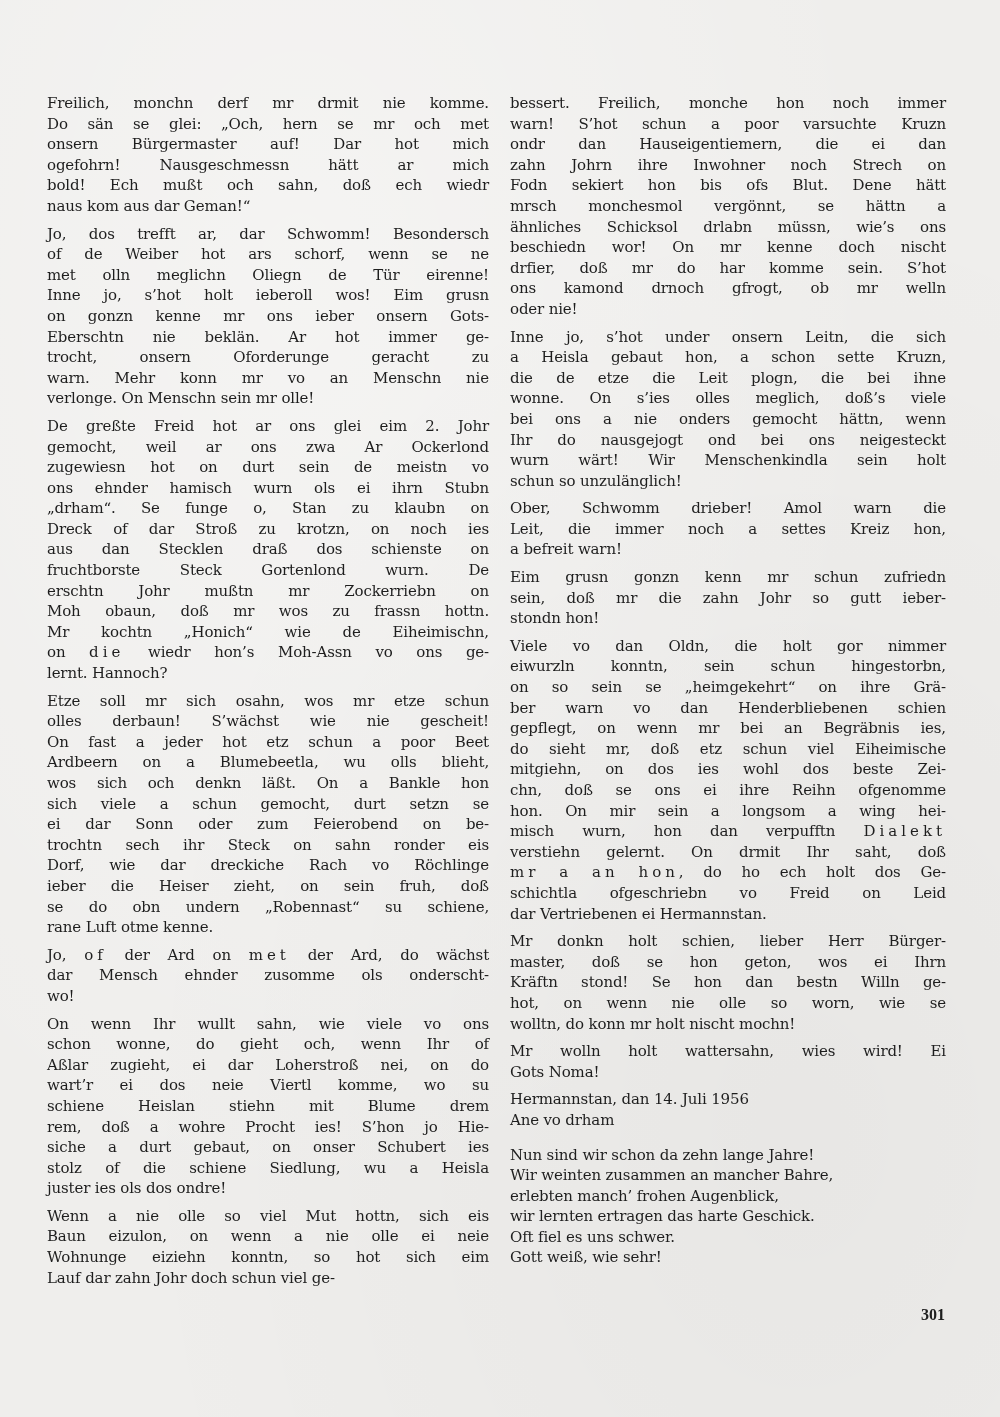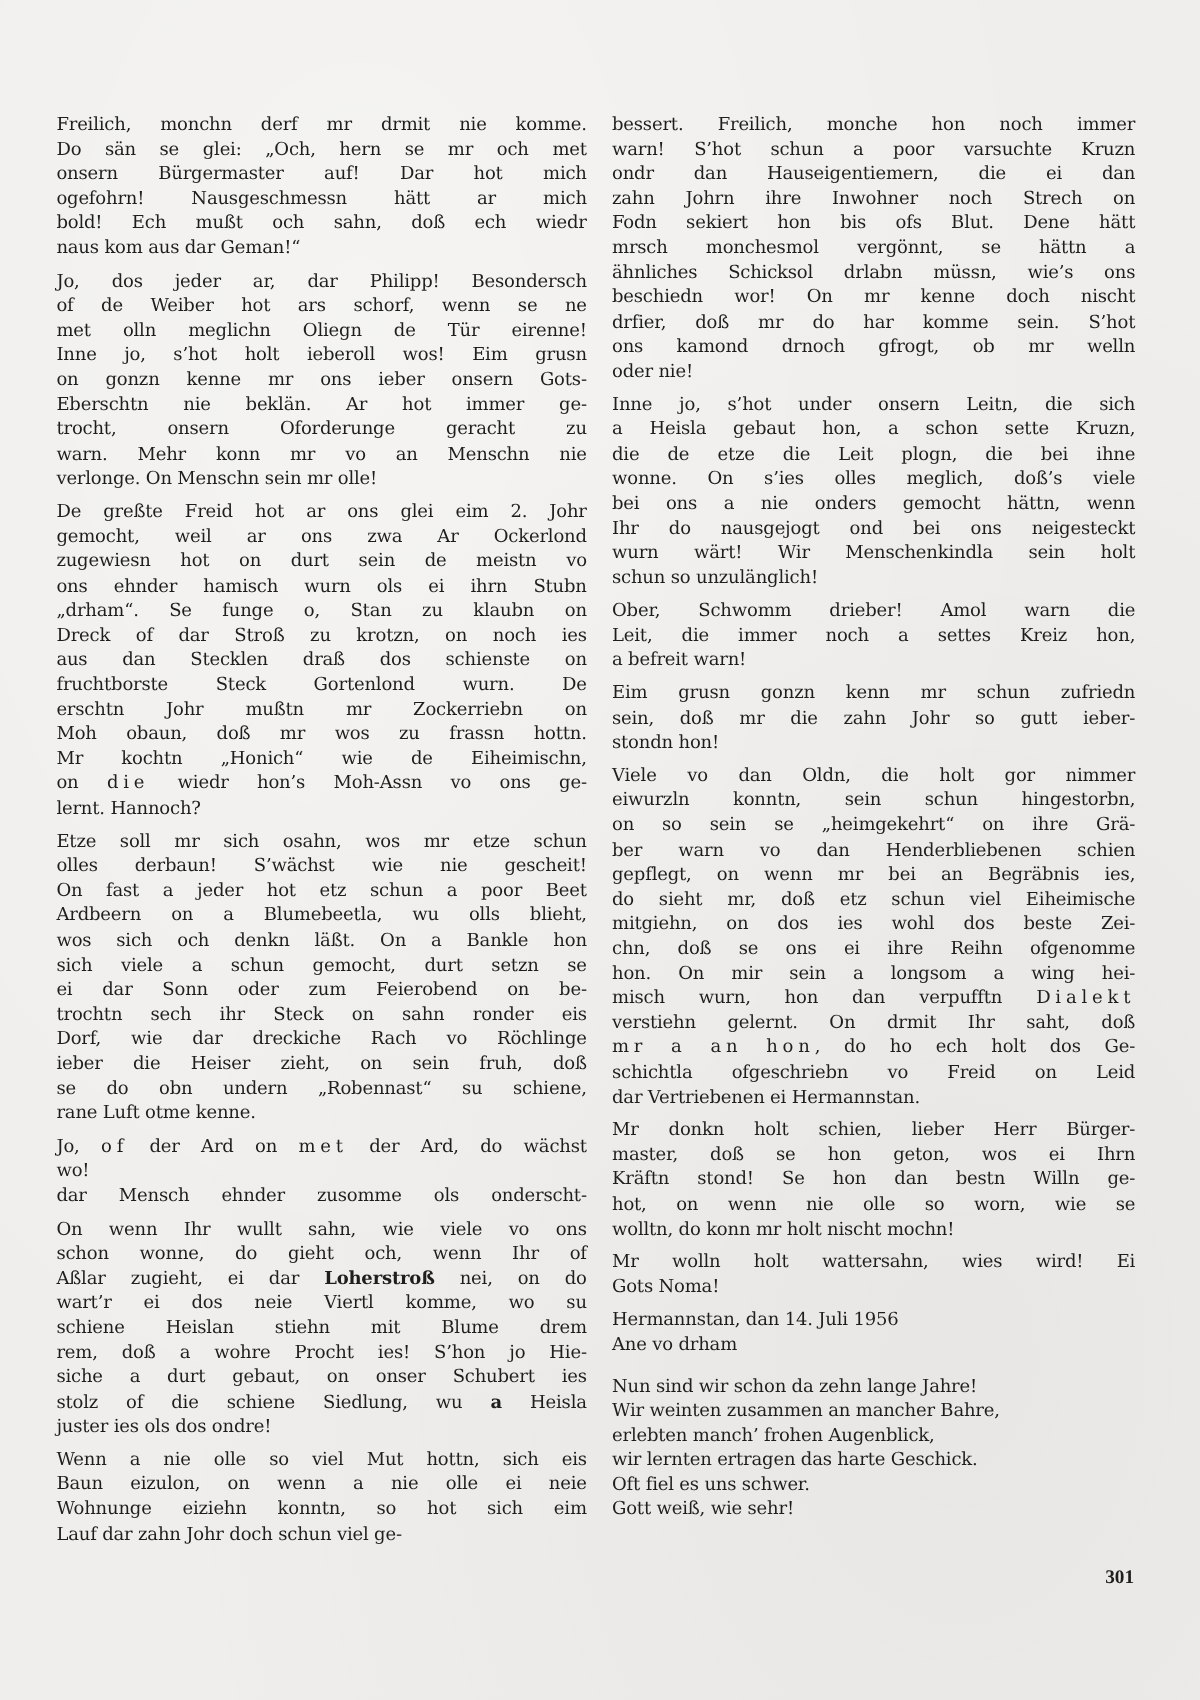--- a/index.html
+++ b/index.html
@@ -31,21 +31,21 @@
   .para {
     margin: 0 0 7px 0;
     text-align: justify;
     -webkit-hyphens: none;
     hyphens: none;
   }
   .para.tight { margin-bottom: 0; }
   .line { display: block; text-align: justify; text-align-last: justify; white-space: nowrap; }
   .line.last { text-align-last: left; }
   .spaced { letter-spacing: 4px; }
-  .bold { font-weight: bold; }
+  .bold { font-weight: normal; }
   .right-align { display: block; }
   .poem { margin-top: 14px; }
   .poem .line { text-align-last: left; }
   .page-number {
     position: absolute;
     right: 55px; top: 1306px;
     font-size: 16px;
     font-family: "Liberation Serif", serif;
     font-weight: bold;
   }
@@ -58,21 +58,21 @@
 <div class="column col-left" id="left-col">
     <div class="para">
       <span class="line">Freilich, monchn derf mr drmit nie komme.</span>
       <span class="line">Do sän se glei: „Och, hern se mr och met</span>
       <span class="line">onsern Bürgermaster auf! Dar hot mich</span>
       <span class="line">ogefohrn! Nausgeschmessn hätt ar mich</span>
       <span class="line">bold! Ech mußt och sahn, doß ech wiedr</span>
       <span class="line last">naus kom aus dar Geman!“</span>
     </div>
     <div class="para">
-      <span class="line">Jo, dos jeder ar, dar Philipp! Besondersch</span>
+      <span class="line">Jo, dos trefft ar, dar Schwomm! Besondersch</span>
       <span class="line">of de Weiber hot ars schorf, wenn se ne</span>
       <span class="line">met olln meglichn Oliegn de Tür eirenne!</span>
       <span class="line">Inne jo, s’hot holt ieberoll wos! Eim grusn</span>
       <span class="line">on gonzn kenne mr ons ieber onsern Gots-</span>
       <span class="line">Eberschtn nie beklän. Ar hot immer ge-</span>
       <span class="line">trocht, onsern Oforderunge geracht zu</span>
       <span class="line">warn. Mehr konn mr vo an Menschn nie</span>
       <span class="line last">verlonge. On Menschn sein mr olle!</span>
     </div>
     <div class="para">
@@ -99,22 +99,22 @@
       <span class="line">sich viele a schun gemocht, durt setzn se</span>
       <span class="line">ei dar Sonn oder zum Feierobend on be-</span>
       <span class="line">trochtn sech ihr Steck on sahn ronder eis</span>
       <span class="line">Dorf, wie dar dreckiche Rach vo Röchlinge</span>
       <span class="line">ieber die Heiser zieht, on sein fruh, doß</span>
       <span class="line">se do obn undern „Robennast“ su schiene,</span>
       <span class="line last">rane Luft otme kenne.</span>
     </div>
     <div class="para">
       <span class="line">Jo, <span class="spaced">of</span> der Ard on <span class="spaced">met</span> der Ard, do wächst</span>
+      <span class="line">dar Mensch ehnder zusomme ols onderscht-</span>
       <span class="line last">wo!</span>
-      <span class="line">dar Mensch ehnder zusomme ols onderscht-</span>
     </div>
     <div class="para">
       <span class="line">On wenn Ihr wullt sahn, wie viele vo ons</span>
       <span class="line">schon wonne, do gieht och, wenn Ihr of</span>
       <span class="line">Aßlar zugieht, ei dar <span class="bold">Loherstroß</span> nei, on do</span>
       <span class="line">wart’r ei dos neie Viertl komme, wo su</span>
       <span class="line">schiene Heislan stiehn mit Blume drem</span>
       <span class="line">rem, doß a wohre Procht ies! S’hon jo Hie-</span>
       <span class="line">siche a durt gebaut, on onser Schubert ies</span>
       <span class="line">stolz of die schiene Siedlung, wu <span class="bold">a</span> Heisla</span>

